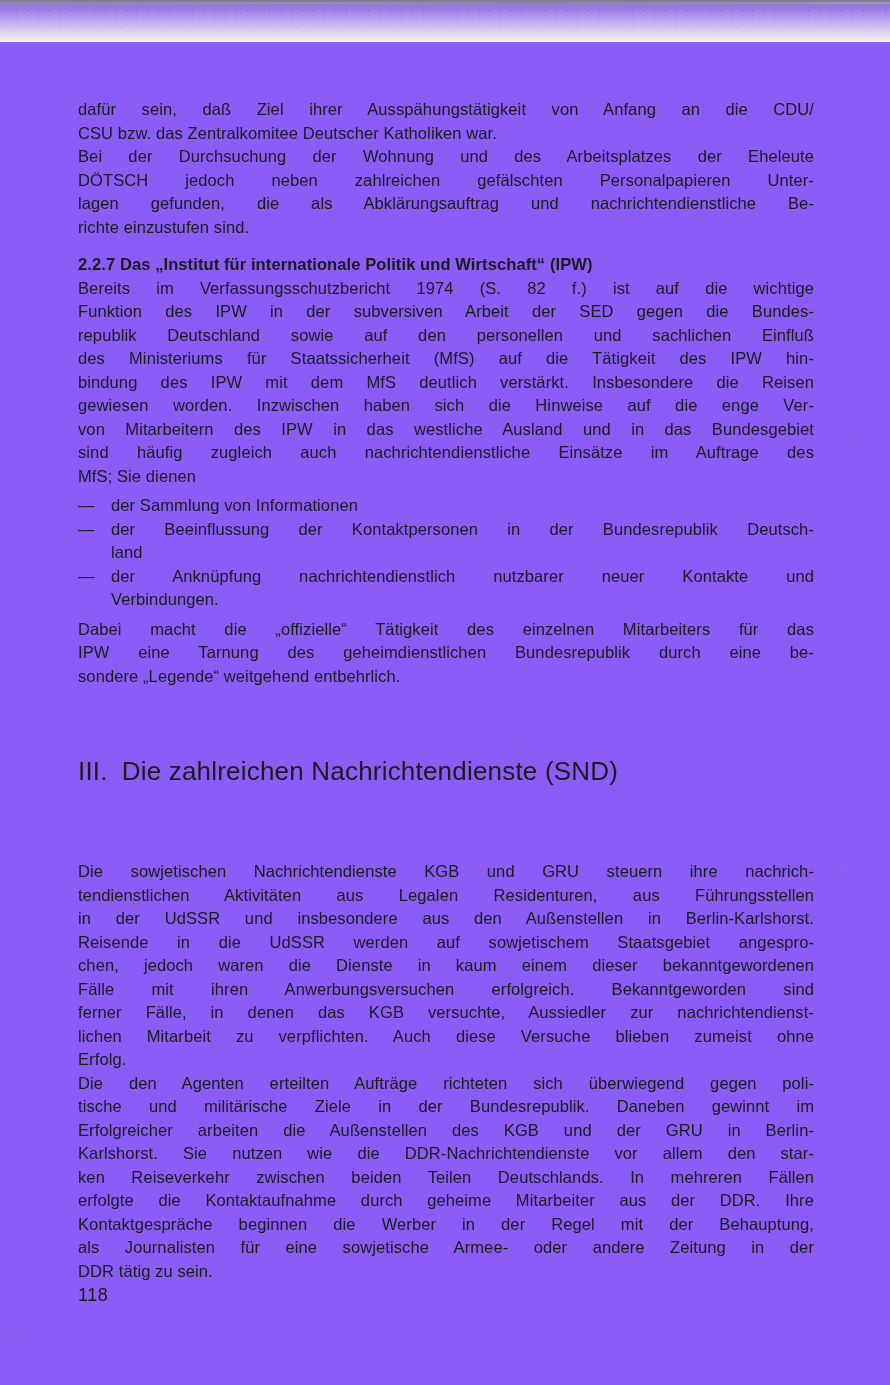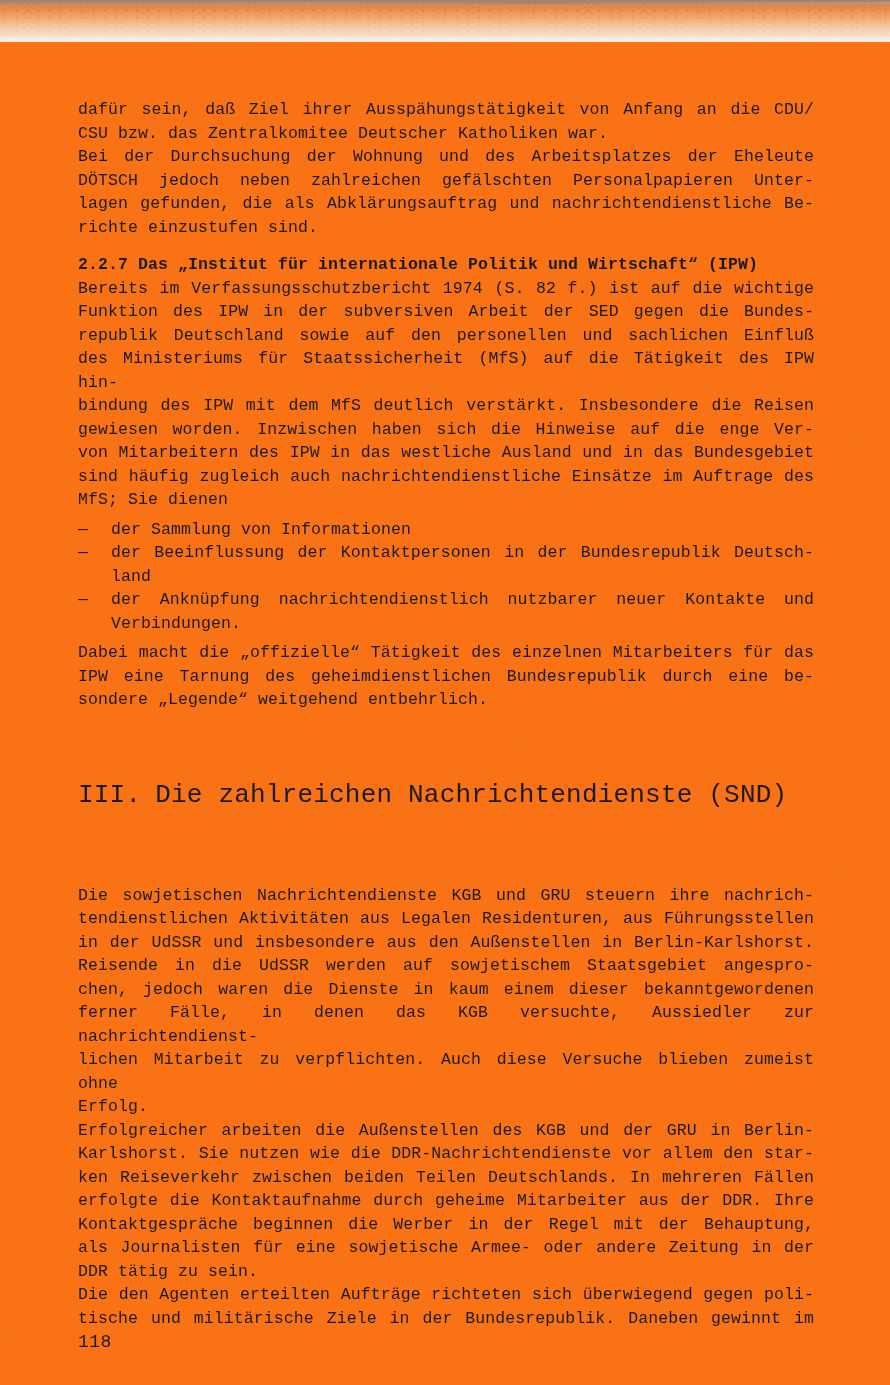--- a/index.html
+++ b/index.html
@@ -4,23 +4,22 @@
 <style>
   html,body{margin:0;padding:0;}
   body{
     width:890px;height:1385px;
     background:#efefec;
     font-family:"Liberation Sans","DejaVu Sans",sans-serif;
     position:relative;overflow:hidden;
   }
   .page{
     position:absolute;inset:0;
-    background:#f97316;
+    background:#8b5cf6;
     color:#1b1b1b;
-    font-family:Liberation Mono, monospace;
   }
   
   .scan-band{
     position:absolute;top:0;left:0;right:0;height:42px;
     background-image:
       radial-gradient(rgba(70,70,66,0.45) 0.6px, transparent 1.2px),
       radial-gradient(rgba(110,110,105,0.35) 0.5px, transparent 1px),
       linear-gradient(180deg, rgba(130,130,126,0.75) 0px, rgba(165,165,160,0.40) 4px,
                       rgba(205,205,200,0.28) 10px, rgba(232,232,228,0.15) 22px,
                       rgba(247,246,243,0) 42px);
@@ -126,33 +125,34 @@
           <div class="line j">IPW eine Tarnung des geheimdienstlichen Bundesrepublik durch eine be-</div>
           <div class="line">sondere „Legende“ weitgehend entbehrlich.</div>
         </div>
         <div class="h1"><span class="numeral">III.</span><span>Die zahlreichen Nachrichtendienste (SND)</span></div>
         <div class="para">
           <div class="line j">Die sowjetischen Nachrichtendienste KGB und GRU steuern ihre nachrich-</div>
           <div class="line j">tendienstlichen Aktivitäten aus Legalen Residenturen, aus Führungsstellen</div>
           <div class="line j">in der UdSSR und insbesondere aus den Außenstellen in Berlin-Karlshorst.</div>
           <div class="line j">Reisende in die UdSSR werden auf sowjetischem Staatsgebiet angespro-</div>
           <div class="line j">chen, jedoch waren die Dienste in kaum einem dieser bekanntgewordenen</div>
+          <div class="line j">Fälle mit ihren Anwerbungsversuchen erfolgreich. Bekanntgeworden sind</div>
           <div class="line j">ferner Fälle, in denen das KGB versuchte, Aussiedler zur nachrichtendienst-</div>
           <div class="line j">lichen Mitarbeit zu verpflichten. Auch diese Versuche blieben zumeist ohne</div>
           <div class="line">Erfolg.</div>
+        </div>
+        <div class="para">
+          <div class="line j">Die den Agenten erteilten Aufträge richteten sich überwiegend gegen poli-</div>
+          <div class="line j">tische und militärische Ziele in der Bundesrepublik. Daneben gewinnt im</div>
         </div>
         <div class="para">
           <div class="line j">Erfolgreicher arbeiten die Außenstellen des KGB und der GRU in Berlin-</div>
           <div class="line j">Karlshorst. Sie nutzen wie die DDR-Nachrichtendienste vor allem den star-</div>
           <div class="line j">ken Reiseverkehr zwischen beiden Teilen Deutschlands. In mehreren Fällen</div>
           <div class="line j">erfolgte die Kontaktaufnahme durch geheime Mitarbeiter aus der DDR. Ihre</div>
           <div class="line j">Kontaktgespräche beginnen die Werber in der Regel mit der Behauptung,</div>
           <div class="line j">als Journalisten für eine sowjetische Armee- oder andere Zeitung in der</div>
           <div class="line">DDR tätig zu sein.</div>
         </div>
-        <div class="para">
-          <div class="line j">Die den Agenten erteilten Aufträge richteten sich überwiegend gegen poli-</div>
-          <div class="line j">tische und militärische Ziele in der Bundesrepublik. Daneben gewinnt im</div>
-        </div>
       </div>
     <div class="page-number">118</div>
   </div>
 </div>
 
 </body></html>

